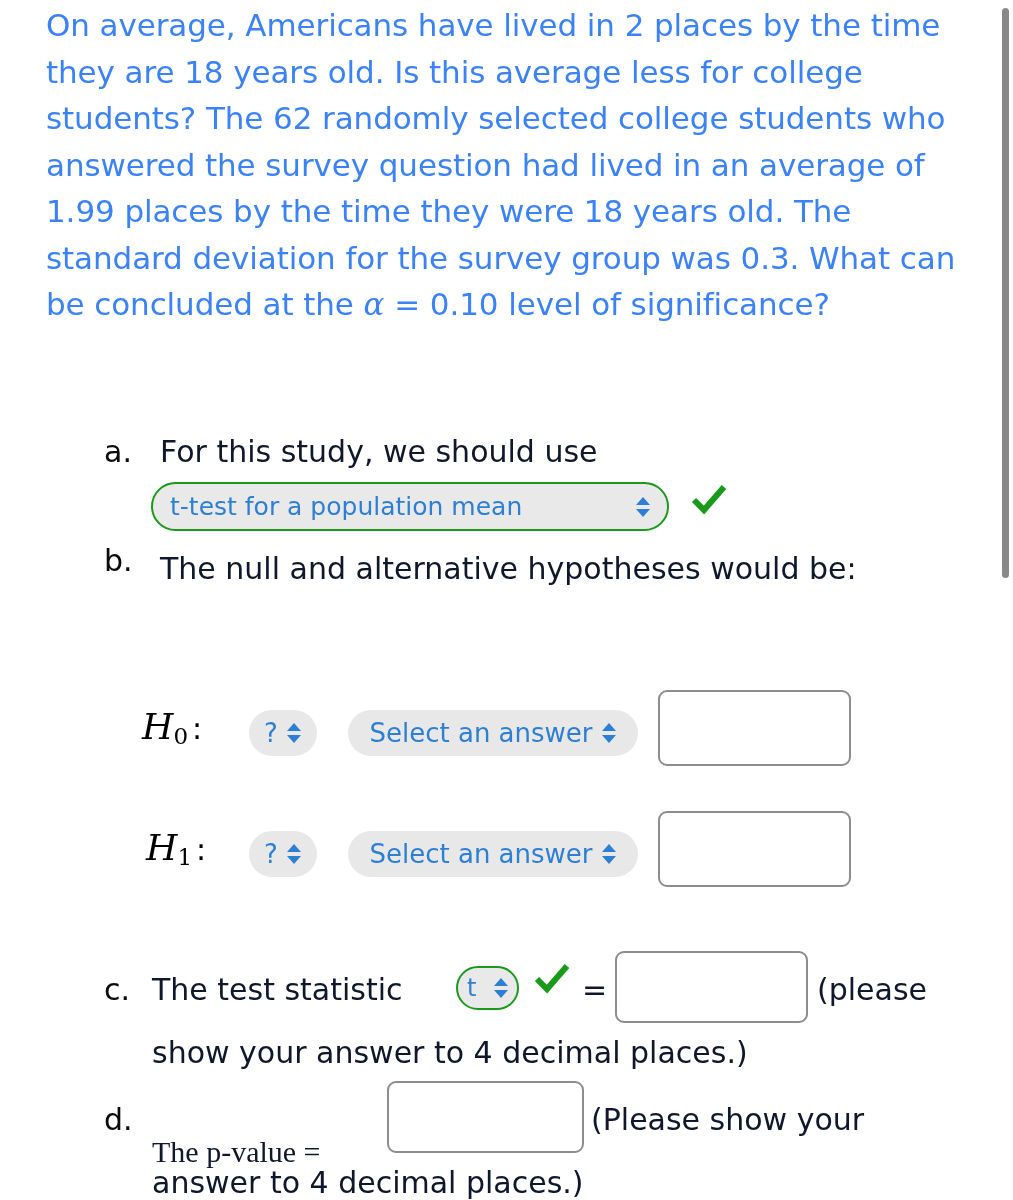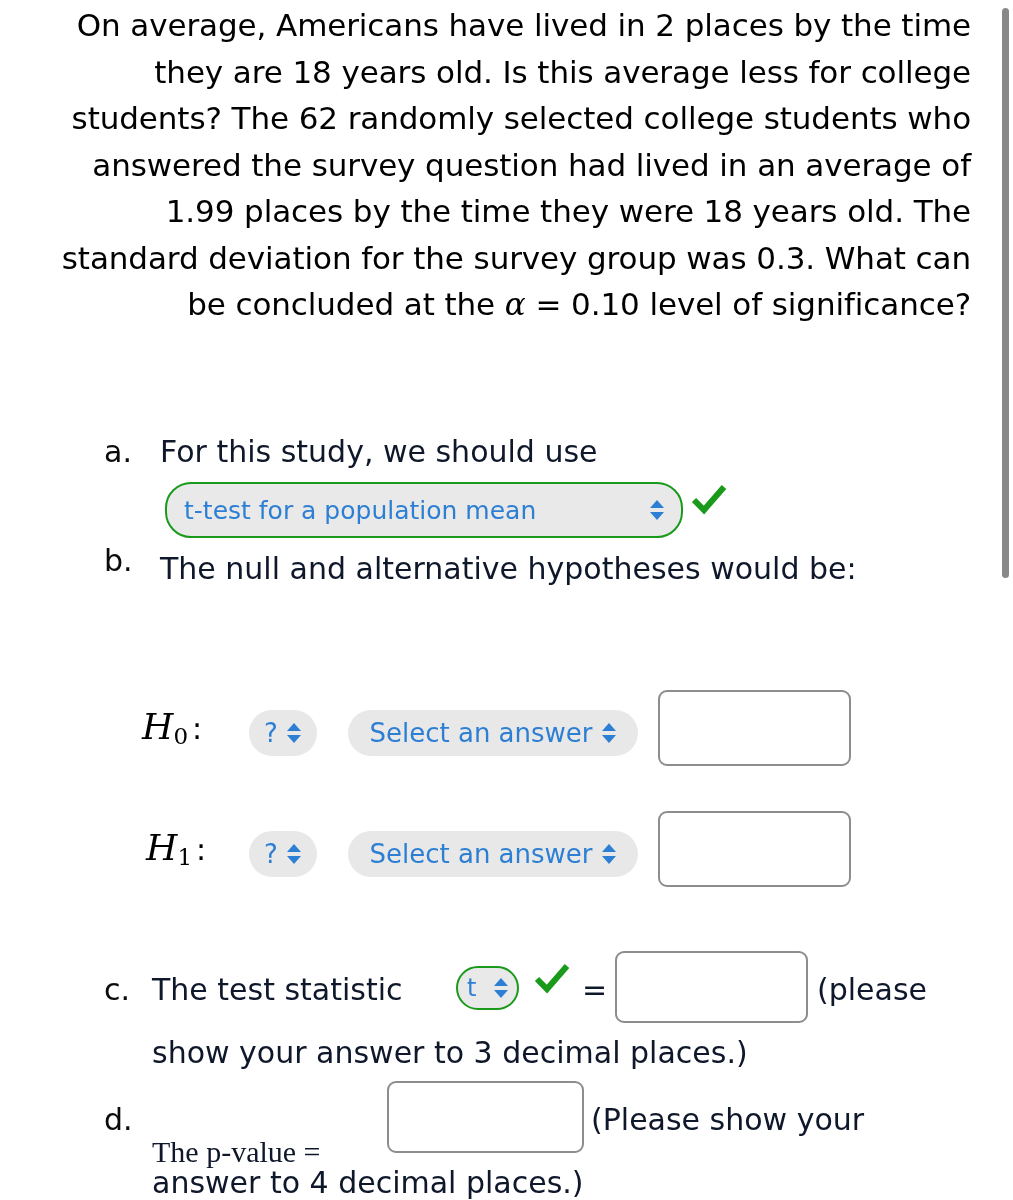--- a/index.html
+++ b/index.html
@@ -47,22 +47,21 @@
   }
 
   .prompt {
     position: absolute;
     left: 46px;
     top: 2px;
     width: 925px;
     font-size: 31px;
     line-height: 46.5px;
     letter-spacing: -0.1px;
-    color: #000000;
-    text-align: right;
+    color: #3b82f6;
   }
   .prompt .alpha {
     font-family: "DejaVu Serif", "Liberation Serif", serif;
     font-style: italic;
     font-size: 31px;
   }
 
   
   .qitem {
     position: absolute;
@@ -90,24 +89,24 @@
     box-sizing: border-box;
     background: #e9e9e9;
     border: 2.5px solid #1a9a1a;
     border-radius: 26px;
     color: #2d7fd3;
     font-size: 25px;
     padding: 0 16px 0 17px;
     white-space: nowrap;
   }
   #select-test-type {
-    left: 165px;
+    left: 151px;
     top: 482px;
     width: 518px;
-    height: 56px;
+    height: 49px;
   }
   #select-test-stat {
     left: 456px;
     top: 966px;
     width: 63px;
     height: 44px;
     padding: 0 8px 0 9px;
     border-radius: 24px;
     font-size: 24px;
   }
@@ -276,21 +275,21 @@
     <span class="chev"></span>
   </div>
 
   <svg class="check" id="check-stat" viewBox="0 0 38 34">
     <path d="M4 17 L14 27 L34 4" fill="none" stroke="#1a9a1a" stroke-width="6" stroke-linecap="butt" stroke-linejoin="miter"></path>
   </svg>
 
   <div class="qitem" id="item-c-eq">=</div>
   <input class="txt-input" id="c-input" type="text" value="" style="">
   <div class="qitem" id="item-c-tail">(please</div>
-  <div class="qitem" id="item-c-line2">show your answer to 3 decimal places.)</div>
+  <div class="qitem" id="item-c-line2">show your answer to 4 decimal places.)</div>
 
   <div class="qmark" id="item-d-label">d.</div>
   <div class="qitem" id="item-d-text">The p-value =</div>
   <input class="txt-input" id="d-input" type="text" value="" style="">
   <div class="qitem" id="item-d-tail">(Please show your</div>
   <div class="qitem" id="item-d-line2">answer to 4 decimal places.)</div>
 
 </div>
 
 <div class="scroll-track">

